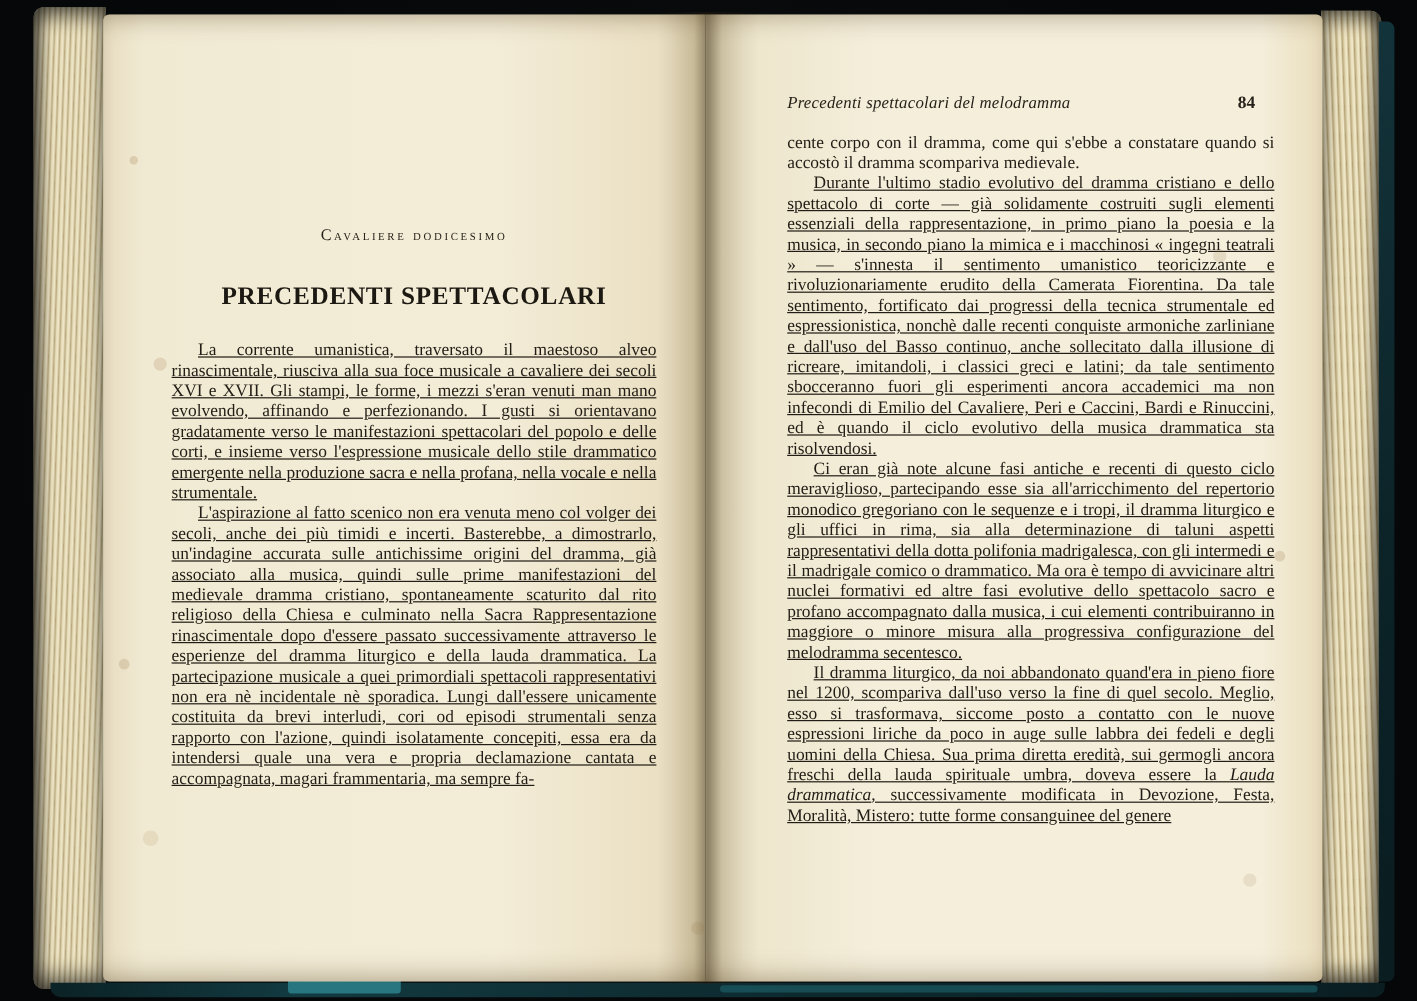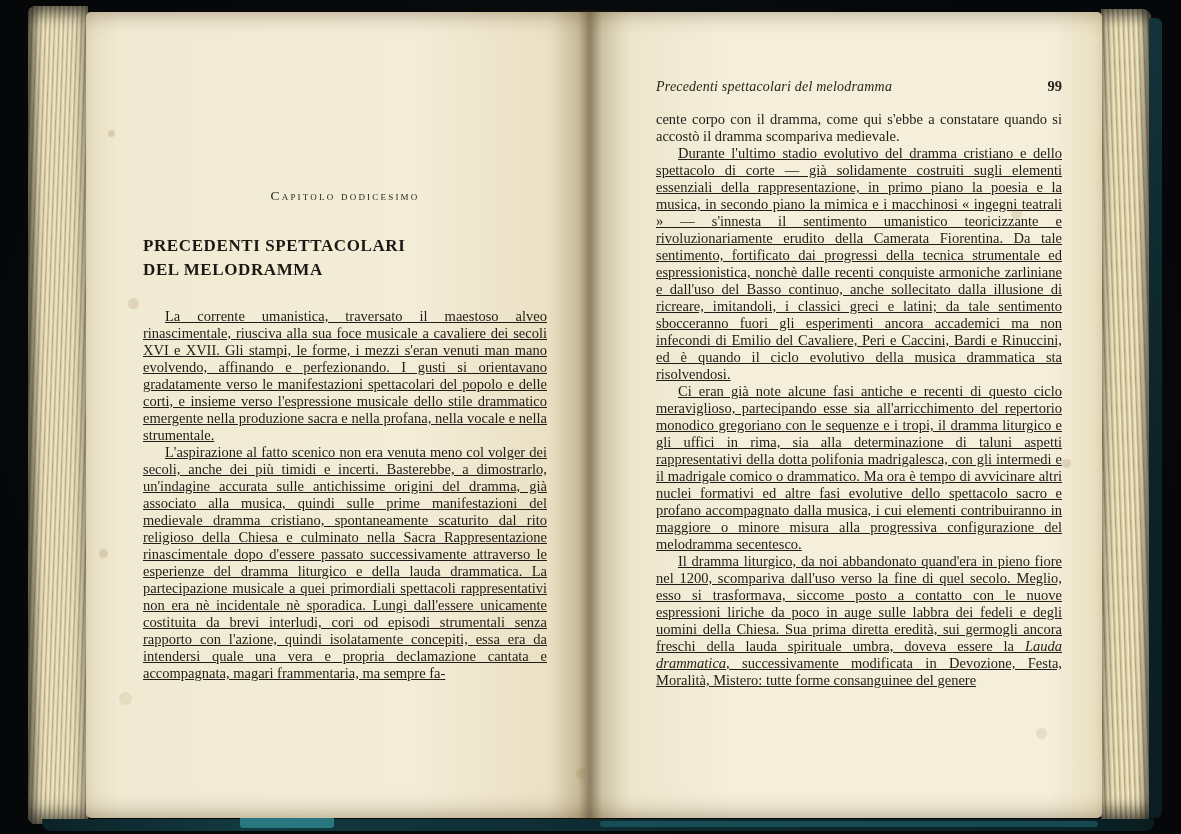--- a/index.html
+++ b/index.html
@@ -63,67 +63,66 @@
                905px 80px 0 2px rgba(152,112,60,.16),
                955px 330px 0 1px rgba(152,112,60,.2),
                930px 600px 0 2px rgba(152,112,60,.13);}
   
   .left-content{position:absolute;left:57px;top:176px;width:404px;color:#201b14;}
   .chapter-label{
     text-align:center;font-variant:small-caps;letter-spacing:2.2px;
     font-size:13.5px;margin:0 0 30px 0;color:#241f17;
   }
   .chapter-title{
-    margin:0 0 26px 0;text-align:left;font-weight:bold;
-    font-size:17px;line-height:24px;letter-spacing:.6px;color:#1c1812;
+    margin:0 0 26px 0;text-align:center;font-weight:bold;
+    font-size:21px;line-height:24px;letter-spacing:.6px;color:#1c1812;
   }
   .chapter-title span{display:block;}
   .par{
     margin:0;text-align:justify;font-size:14.5px;line-height:17px;color:#211c15;
     hyphens:auto;-webkit-hyphens:auto;
   }
   .par.indent{text-indent:22px;text-decoration:underline;}
   .ital{font-style:italic;}
   .right-content{position:absolute;left:68px;top:66px;width:406px;color:#201b14;}
   .running-header{
     display:flex;justify-content:space-between;align-items:baseline;
-    margin:0 0 16px 0;font-size:14px;
+    margin:0 16px 16px 0;font-size:14px;
   }
   .running-title{font-style:italic;letter-spacing:.2px;color:#241f17;}
   .page-number{font-weight:bold;font-size:14.5px;color:#241f17;}
 </style>
 </head>
 <body>
 
 <div class="scene">
 
   <div class="stack-left"></div>
   <div class="stack-right"></div>
   <div class="cover-right"></div>
   <div class="cover-bottom"></div>
   <div class="cover-teal"></div>
   <div class="cover-teal2"></div>
 
   <div class="page page-left">
     <div class="left-content">
-      <div class="chapter-label">Capitolo dodicesimo</div>
+      <div class="chapter-label">Cavaliere dodicesimo</div>
       <h1 class="chapter-title">
         <span>PRECEDENTI SPETTACOLARI</span>
-        <span>DEL MELODRAMMA</span>
       </h1>
       <p class="par indent">La corrente umanistica, traversato il maestoso alveo rinascimentale, riusciva alla sua foce musicale a cavaliere dei secoli XVI e XVII. Gli stampi, le forme, i mezzi s'eran venuti man mano evolvendo, affinando e perfezionando. I gusti si orientavano gradatamente verso le manifestazioni spettacolari del popolo e delle corti, e insieme verso l'espressione musicale dello stile drammatico emergente nella produzione sacra e nella profana, nella vocale e nella strumentale.</p>
       <p class="par indent">L'aspirazione al fatto scenico non era venuta meno col volger dei secoli, anche dei più timidi e incerti. Basterebbe, a dimostrarlo, un'indagine accurata sulle antichissime origini del dramma, già associato alla musica, quindi sulle prime manifestazioni del medievale dramma cristiano, spontaneamente scaturito dal rito religioso della Chiesa e culminato nella Sacra Rappresentazione rinascimentale dopo d'essere passato successivamente attraverso le esperienze del dramma liturgico e della lauda drammatica. La partecipazione musicale a quei primordiali spettacoli rappresentativi non era nè incidentale nè sporadica. Lungi dall'essere unicamente costituita da brevi interludi, cori od episodi strumentali senza rapporto con l'azione, quindi isolatamente concepiti, essa era da intendersi quale una vera e propria declamazione cantata e accompagnata, magari frammentaria, ma sempre fa-</p>
     </div>
   </div>
 
   <div class="page page-right">
     <div class="right-content">
       <div class="running-header">
         <span class="running-title">Precedenti spettacolari del melodramma</span>
-        <span class="page-number">99</span>
+        <span class="page-number">84</span>
       </div>
       <p class="par">cente corpo con il dramma, come qui s'ebbe a constatare quando si accostò il dramma scompariva medievale.</p>
       <p class="par indent">Durante l'ultimo stadio evolutivo del dramma cristiano e dello spettacolo di corte — già solidamente costruiti sugli elementi essenziali della rappresentazione, in primo piano la poesia e la musica, in secondo piano la mimica e i macchinosi « ingegni teatrali » — s'innesta il sentimento umanistico teoricizzante e rivoluzionariamente erudito della Camerata Fiorentina. Da tale sentimento, fortificato dai progressi della tecnica strumentale ed espressionistica, nonchè dalle recenti conquiste armoniche zarliniane e dall'uso del Basso continuo, anche sollecitato dalla illusione di ricreare, imitandoli, i classici greci e latini; da tale sentimento sbocceranno fuori gli esperimenti ancora accademici ma non infecondi di Emilio del Cavaliere, Peri e Caccini, Bardi e Rinuccini, ed è quando il ciclo evolutivo della musica drammatica sta risolvendosi.</p>
       <p class="par indent">Ci eran già note alcune fasi antiche e recenti di questo ciclo meraviglioso, partecipando esse sia all'arricchimento del repertorio monodico gregoriano con le sequenze e i tropi, il dramma liturgico e gli uffici in rima, sia alla determinazione di taluni aspetti rappresentativi della dotta polifonia madrigalesca, con gli intermedi e il madrigale comico o drammatico. Ma ora è tempo di avvicinare altri nuclei formativi ed altre fasi evolutive dello spettacolo sacro e profano accompagnato dalla musica, i cui elementi contribuiranno in maggiore o minore misura alla progressiva configurazione del melodramma secentesco.</p>
       <p class="par indent">
         <span>Il dramma liturgico, da noi abbandonato quand'era in pieno fiore nel 1200, scompariva dall'uso verso la fine di quel secolo. Meglio, esso si trasformava, siccome posto a contatto con le nuove espressioni liriche da poco in auge sulle labbra dei fedeli e degli uomini della Chiesa. Sua prima diretta eredità, sui germogli ancora freschi della lauda spirituale umbra, doveva essere la </span><em class="ital">Lauda drammatica</em><span>, successivamente modificata in Devozione, Festa, Moralità, Mistero: tutte forme consanguinee del genere</span>
       </p>
     </div>
   </div>
 

